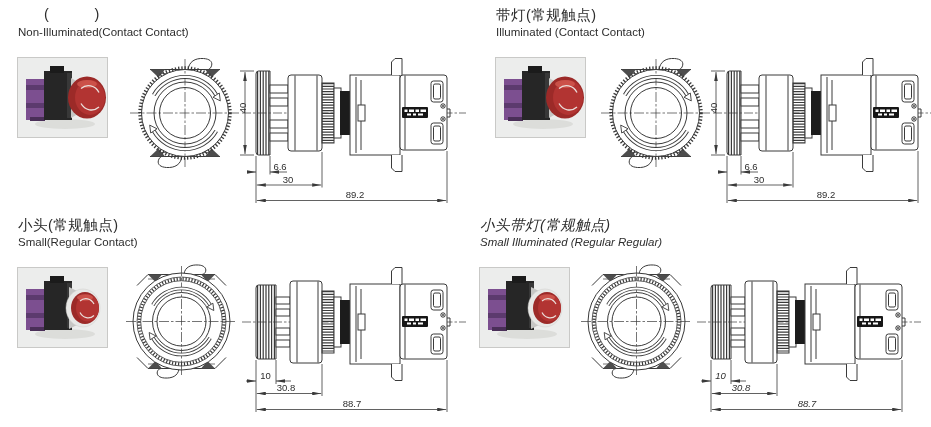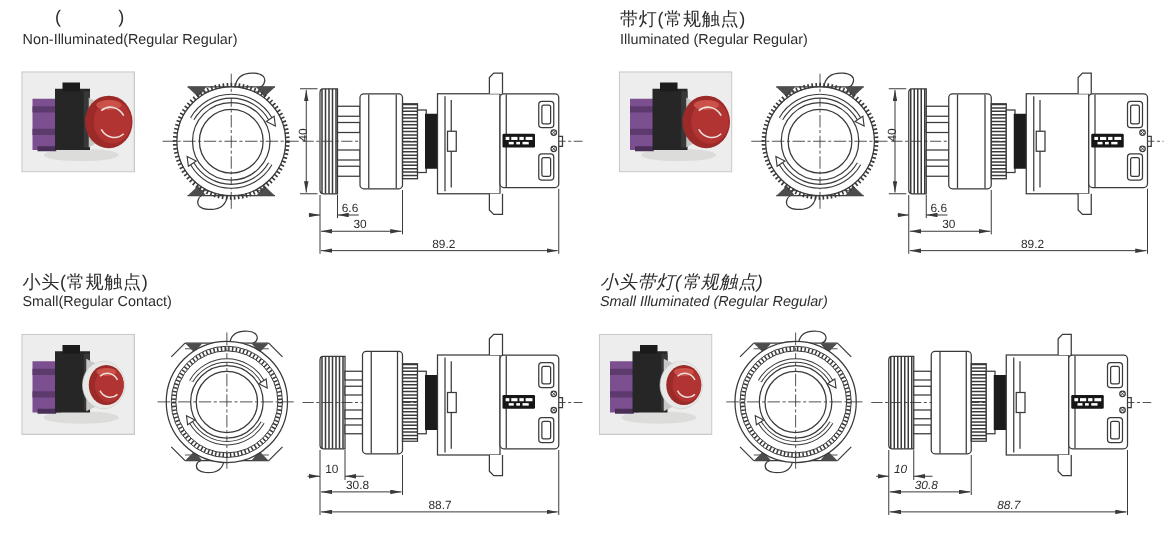--- a/index.html
+++ b/index.html
@@ -254,39 +254,39 @@
           <line x1="18.8" y1="133.5" x2="83.2" y2="133.5" marker-start="url(#da)" marker-end="url(#da)"></line>
           <line x1="209" y1="100" x2="209" y2="152"></line>
           <line x1="18.8" y1="149.5" x2="208.2" y2="149.5" marker-start="url(#da)" marker-end="url(#da)"></line>
         </g>
       </g>
     </defs>
   </svg>
 
   <section class="quad q-tl">
     <div class="zh zh-blank">(          )</div>
-    <div class="en">Non-Illuminated(Regular Regular)</div>
+    <div class="en">Non-Illuminated(Contact Contact)</div>
     <svg class="photo" width="91" height="81" viewBox="0 0 91 81">
         <use href="#photo-large"></use>
       </svg>
     <svg class="front front-lg" width="112" height="112" viewBox="0 0 112 112">
         <use href="#front-large"></use>
       </svg>
     <svg class="side side-lg" width="232" height="154" viewBox="0 0 232 154">
       <use href="#side-large"></use>
       <text class="dim" transform="translate(7.5,55) rotate(-90)">40</text>
       <text class="dim" x="42" y="116.5">6.6</text>
       <text class="dim" x="50" y="129.5">30</text>
       <text class="dim" x="117" y="145">89.2</text>
     </svg>
   </section>
 
   <section class="quad q-tr">
     <div class="zh">带灯(常规触点)</div>
-    <div class="en">Illuminated (Regular Regular)</div>
+    <div class="en">Illuminated (Contact Contact)</div>
     <svg class="photo" width="91" height="81" viewBox="0 0 91 81">
         <use href="#photo-large"></use>
       </svg>
     <svg class="front front-lg" width="112" height="112" viewBox="0 0 112 112">
         <use href="#front-large"></use>
       </svg>
     <svg class="side side-lg" width="232" height="154" viewBox="0 0 232 154">
       <use href="#side-large"></use>
       <text class="dim" transform="translate(7.5,55) rotate(-90)">40</text>
       <text class="dim" x="42" y="116.5">6.6</text>

